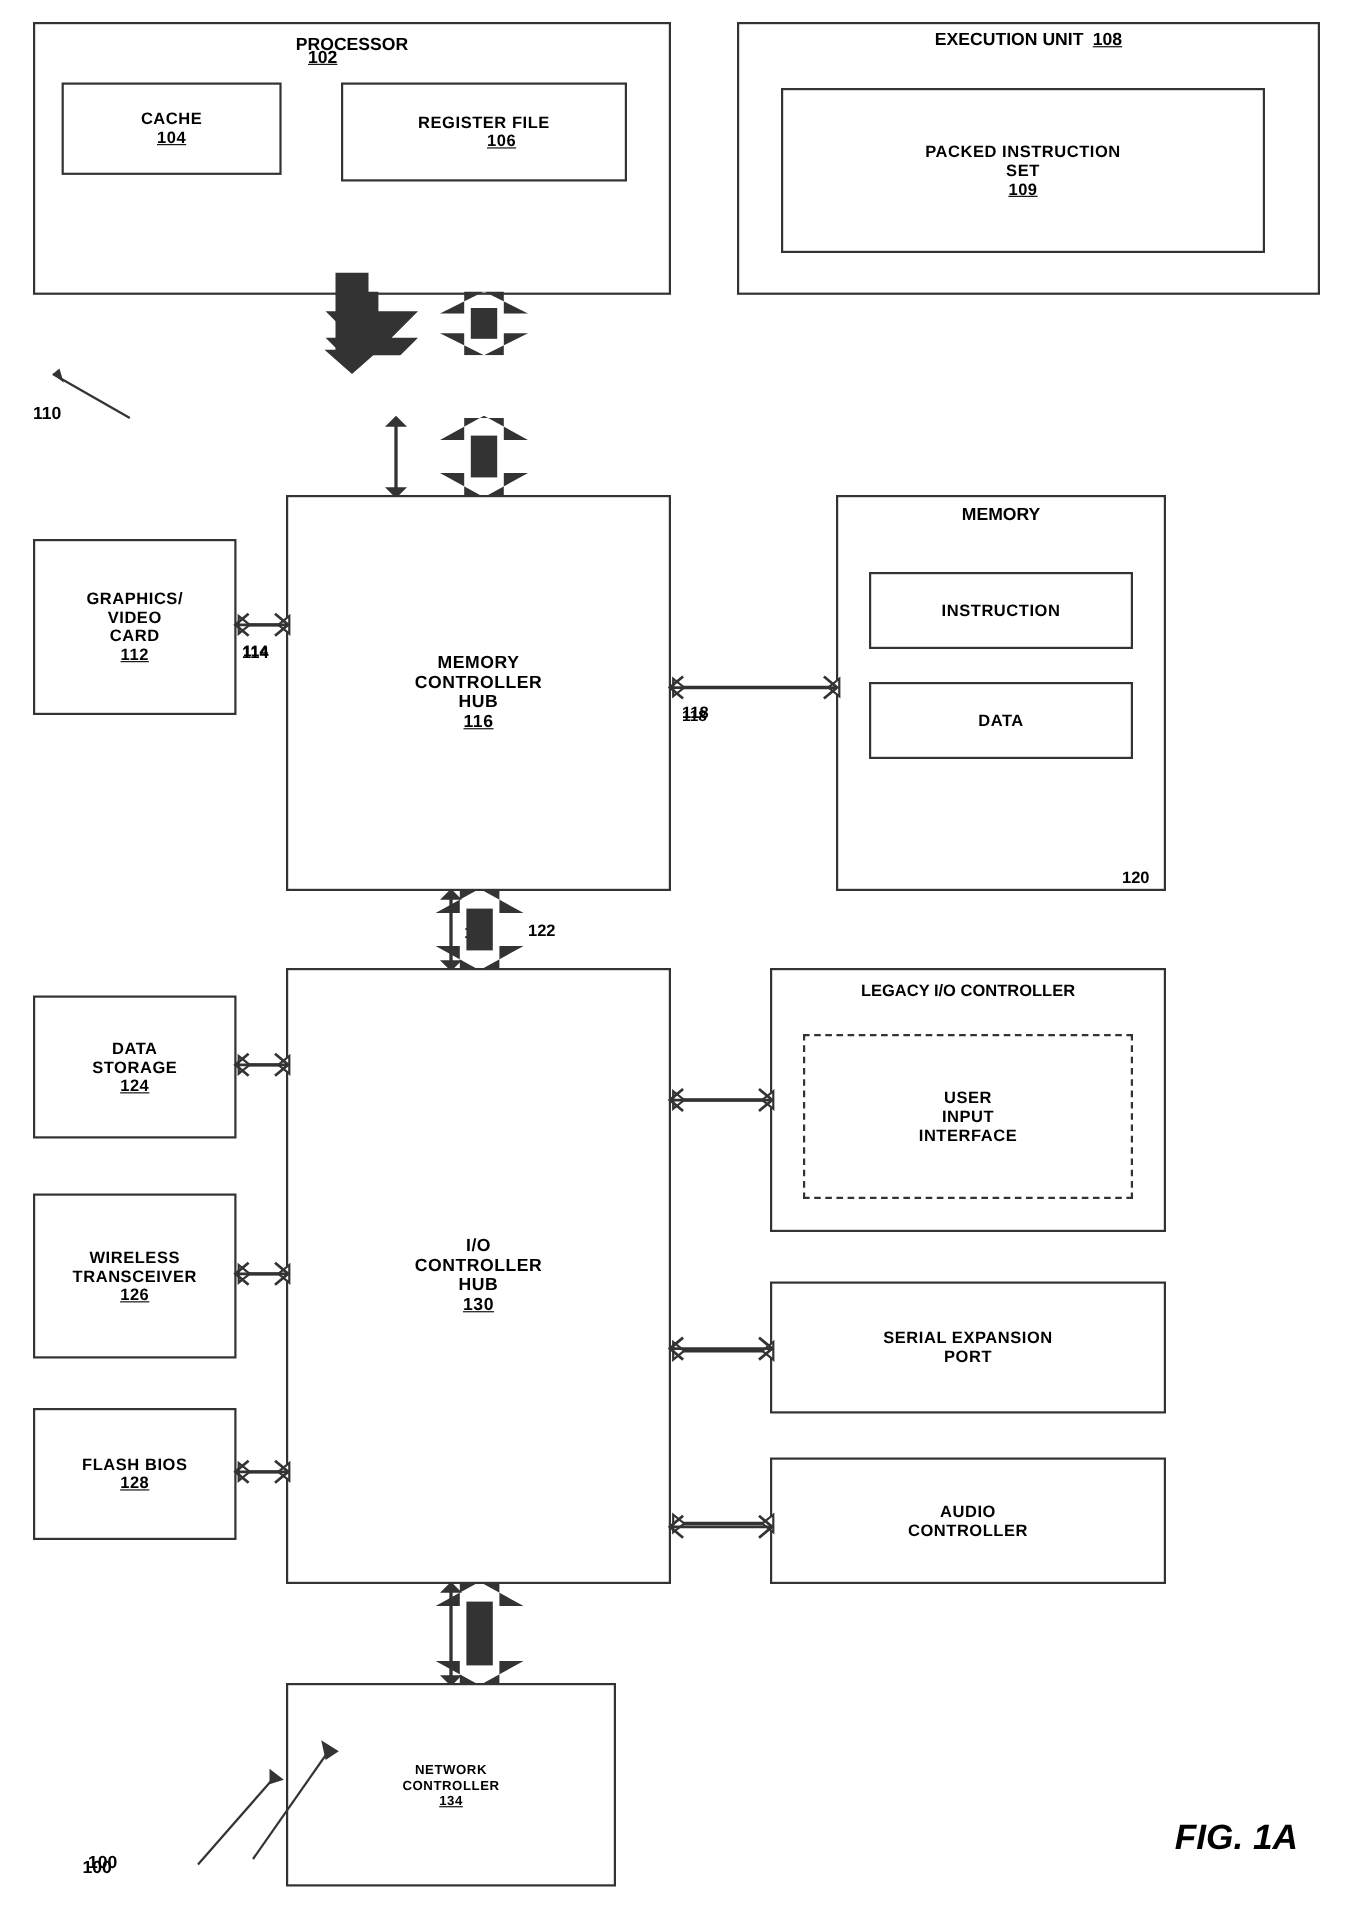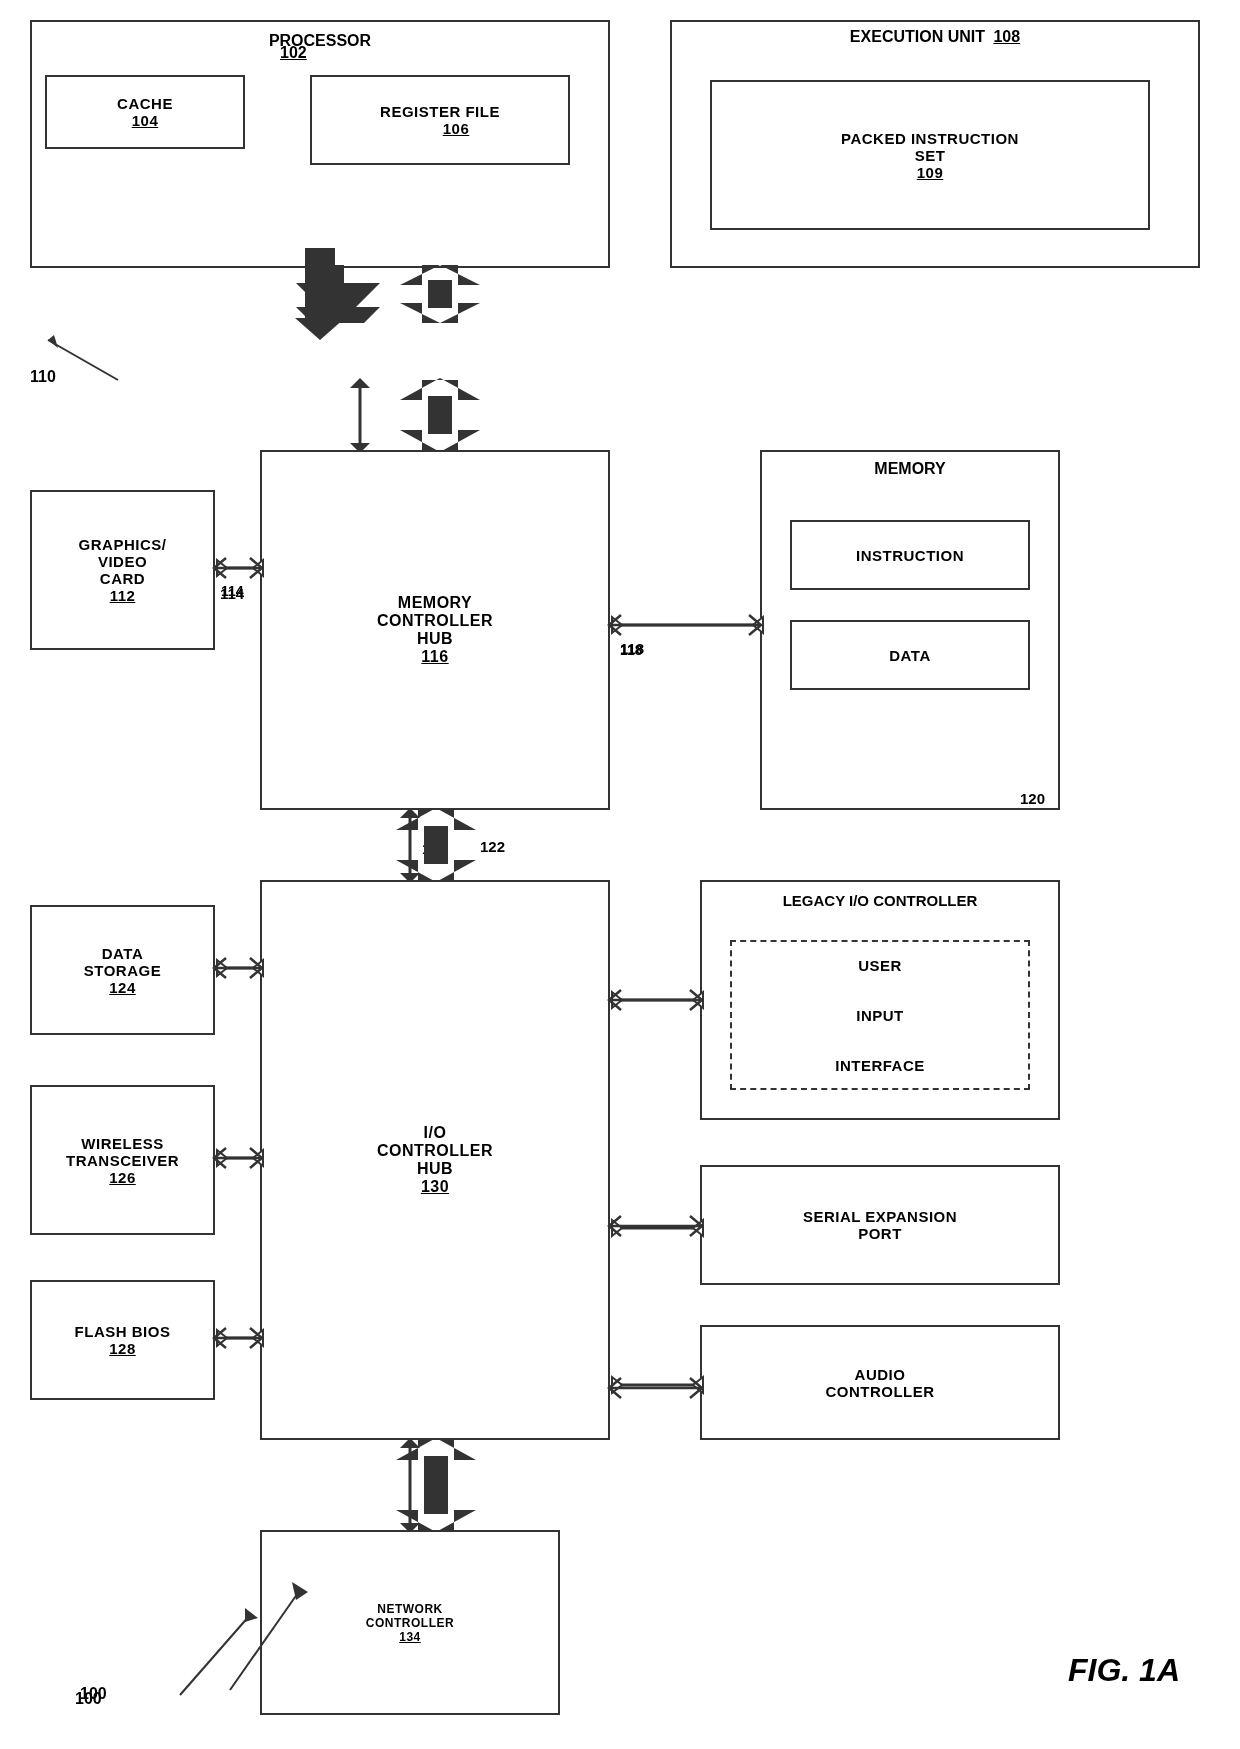--- a/index.html
+++ b/index.html
@@ -82,21 +82,21 @@
   <div class="box outer" style="left:30px;top:20px;width:580px;height:248px;font-size:16px;">
     
   </div>
   <div style="position:absolute;left:30px;top:20px;width:580px;text-align:center;font-size:16px;font-weight:bold;padding-top:12px;">
     PROCESSOR
   </div>
   <div style="position:absolute;left:280px;top:44px;font-size:16px;font-weight:bold;text-decoration:underline;">
     102
   </div>
 
-  <div class="box" style="left:45px;top:75px;width:200px;height:74px;text-align:center;">
+  <div class="box" style="left:56px;top:75px;width:200px;height:84px;text-align:center;">
     <span>CACHE</span>
     <span style="text-decoration:underline;">104</span>
   </div>
 
   <div class="box" style="left:310px;top:75px;width:260px;height:90px;">
     <span>REGISTER FILE</span>
     <span style="text-decoration:underline;margin-left:32px;">106</span>
   </div>
 
   <div class="box outer" style="left:670px;top:20px;width:530px;height:248px;">
@@ -219,21 +219,21 @@
   <svg style="position:absolute;top:1318px;left:215px;width:50px;height:40px;" xmlns="http://www.w3.org/2000/svg">
     <line x1="2" y1="20" x2="48" y2="20" stroke="#333" stroke-width="3"></line>
     <polygon points="2,12 2,28 12,20" fill="#fff" stroke="#333" stroke-width="2"></polygon>
     <polygon points="48,12 48,28 38,20" fill="#fff" stroke="#333" stroke-width="2"></polygon>
   </svg>
 
   <div class="box outer" style="left:700px;top:880px;width:360px;height:240px;font-size:15px;">
   </div>
   <div style="position:absolute;left:700px;top:892px;width:360px;text-align:center;font-size:15px;font-weight:bold;">LEGACY I/O CONTROLLER</div>
 
-  <div class="box dashed" style="left:730px;top:940px;width:300px;height:150px;font-size:15px;gap:33px;">
+  <div class="box dashed" style="left:730px;top:940px;width:300px;height:150px;font-size:15px;">
     <span>USER</span>
     <span>INPUT</span>
     <span>INTERFACE</span>
   </div>
 
   <svg style="position:absolute;top:980px;left:610px;width:95px;height:40px;" xmlns="http://www.w3.org/2000/svg">
     <line x1="2" y1="20" x2="93" y2="20" stroke="#333" stroke-width="3"></line>
     <polygon points="2,12 2,28 12,20" fill="#fff" stroke="#333" stroke-width="2"></polygon>
     <polygon points="93,12 93,28 83,20" fill="#fff" stroke="#333" stroke-width="2"></polygon>
   </svg>

